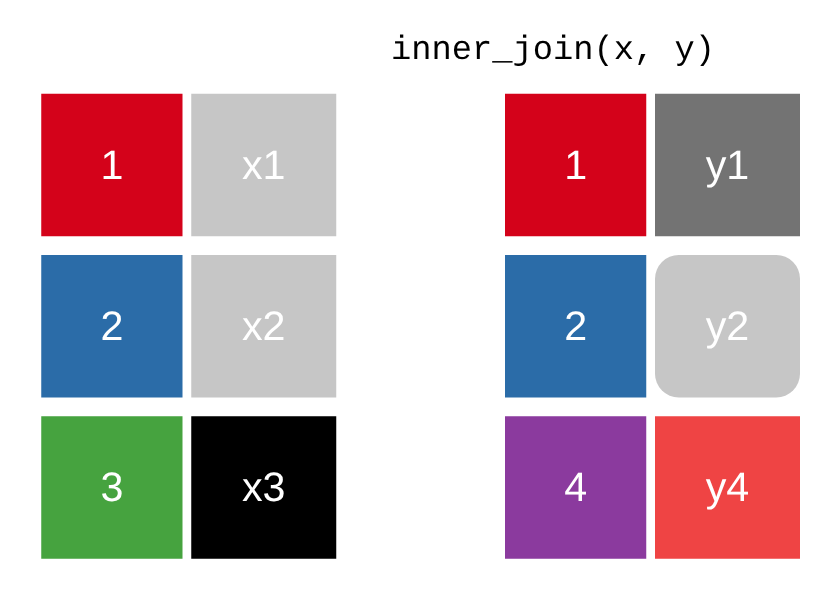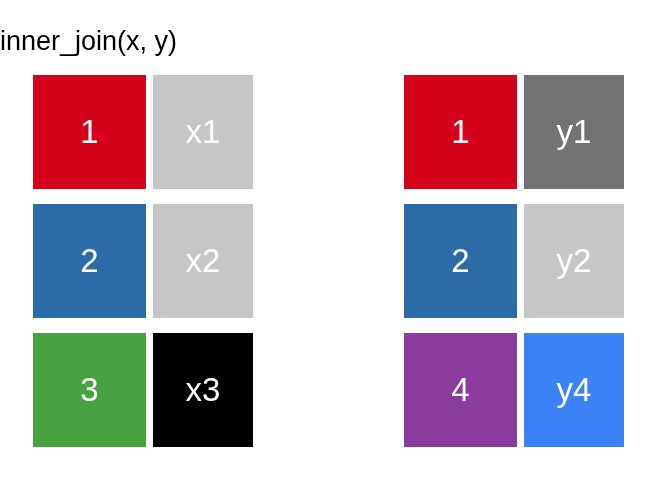--- a/index.html
+++ b/index.html
@@ -21,22 +21,22 @@
     top: 0;
     width: 672px;
     height: 480px;
   }
 
   #title {
     position: absolute;
     left: 0;
     top: 24px;
     width: 572px;
-    text-align: left;
-    font-family: Liberation Sans, sans-serif;
+    text-align: right;
+    font-family: Liberation Mono, monospace;
     font-size: 27px;
     line-height: 34px;
     letter-spacing: 0px;
     color: #000000;
     white-space: pre;
   }
 
   .table-group {
     position: absolute;
     top: 75px;
@@ -66,21 +66,21 @@
     user-select: none;
   }
 
   .cell-key {
     left: 0;
     width: 113px;
   }
 
   .cell-val {
     left: 120px;
-    width: 100px;
+    width: 116px;
     background: #c6c6c6;
     text-align: center;
   }
 
   .cell-label {
     display: block;
     transform: translateY(-1px);
   }
 </style>
 </head>
@@ -129,29 +129,29 @@
       </div>
       <div class="cell cell-val" style="background: #737373;">
         <span class="cell-label">y1</span>
       </div>
     </div>
 
     <div class="row">
       <div class="cell cell-key" style="background: rgb(43, 108, 168);">
         <span class="cell-label">2</span>
       </div>
-      <div class="cell cell-val" style="background: rgb(198, 198, 198);">
+      <div class="cell cell-val" style="background: rgb(198, 198, 198); border-radius: 19px;">
         <span class="cell-label">y2</span>
       </div>
     </div>
 
     <div class="row">
       <div class="cell cell-key" style="background: rgb(139, 58, 158);">
         <span class="cell-label">4</span>
       </div>
-      <div class="cell cell-val" style="background: #3b82f6;">
+      <div class="cell cell-val" style="background: #ef4444;">
         <span class="cell-label">y4</span>
       </div>
     </div>
 
   </div>
 
 </div>
 
 </body></html>

